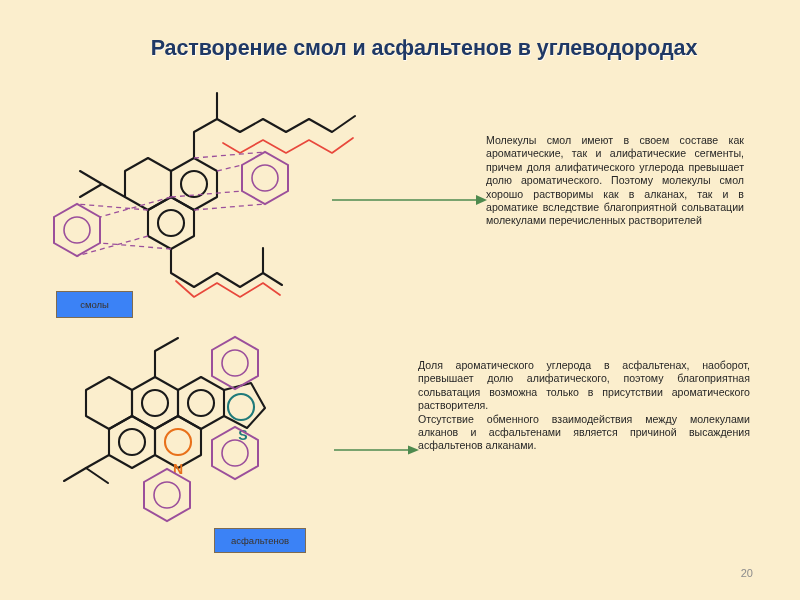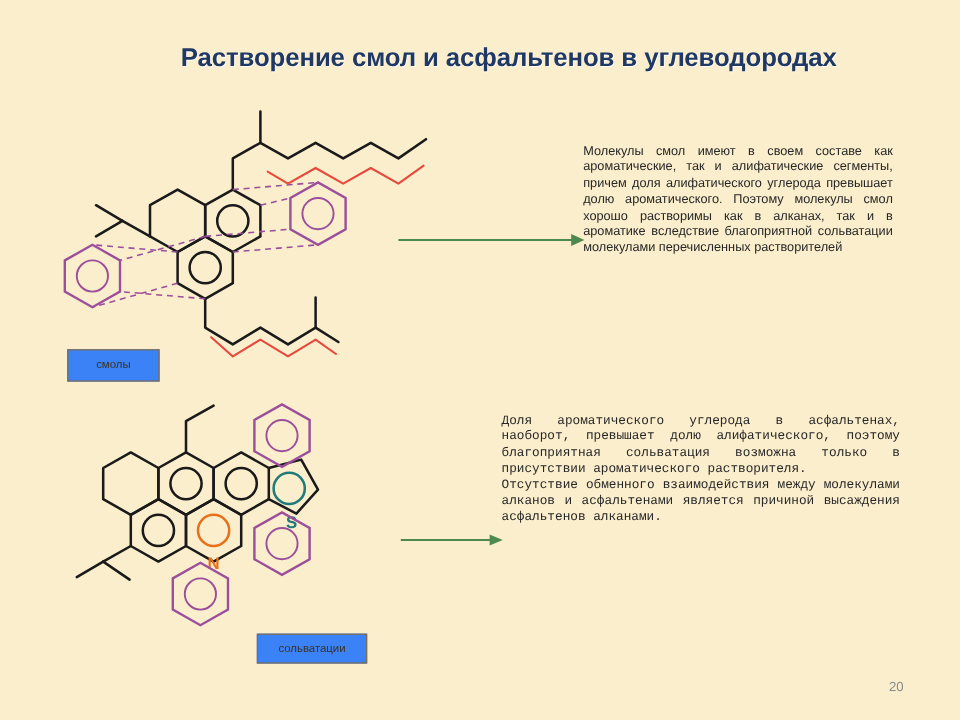--- a/index.html
+++ b/index.html
@@ -54,23 +54,24 @@
     padding-left:24px;
   }
 
   
   .txt{
     position:absolute;
     color:#262626;
     font-size:10.6px;
     line-height:13.4px;
     text-align:justify;
+    margin-top:14px;
   }
   #txt-resins{left:486px;top:120px;width:258px;}
-  #txt-asph{left:418px;top:345px;width:332px;font-family:Liberation Mono, monospace;}
+  #txt-asph{left:418px;top:345px;width:332px;}
   .txt p{margin:0;}
 
   
   .labelbox{
     position:absolute;
     border:1px solid #7F6B4F;
     background:#3b82f6;
     font-size:9.5px;color:#3B3228;
     display:flex;align-items:center;justify-content:center;
   }
@@ -204,21 +205,21 @@
   </svg>
   <svg class="arrowsvg" id="arrow2" width="90" height="20" viewBox="0 0 90 20">
     <line x1="2" y1="10" x2="78" y2="10" stroke="#4E8A4E" stroke-width="1.5"></line>
     <path d="M 76,5.5 L 87,10 L 76,14.5 Z" fill="#4E8A4E"></path>
   </svg>
 
   <div class="labelbox" id="label-resins">
     <span>смолы</span>
   </div>
   <div class="labelbox" id="label-asph">
-    <span>сольватации</span>
+    <span>асфальтенов</span>
   </div>
 
   <div class="txt" id="txt-resins">
     <p>Молекулы смол имеют в своем составе как ароматические, так и алифатические сегменты, причем доля алифатического углерода превышает долю ароматического. Поэтому молекулы смол хорошо растворимы как в алканах, так и в ароматике вследствие благоприятной сольватации молекулами перечисленных растворителей</p>
   </div>
 
   <div class="txt" id="txt-asph">
     <p>Доля ароматического углерода в асфальтенах, наоборот, превышает долю алифатического, поэтому благоприятная сольватация возможна только в присутствии ароматического растворителя.</p>
     <p>Отсутствие обменного взаимодействия между молекулами алканов и асфальтенами является причиной высаждения асфальтенов алканами.</p>
   </div>

